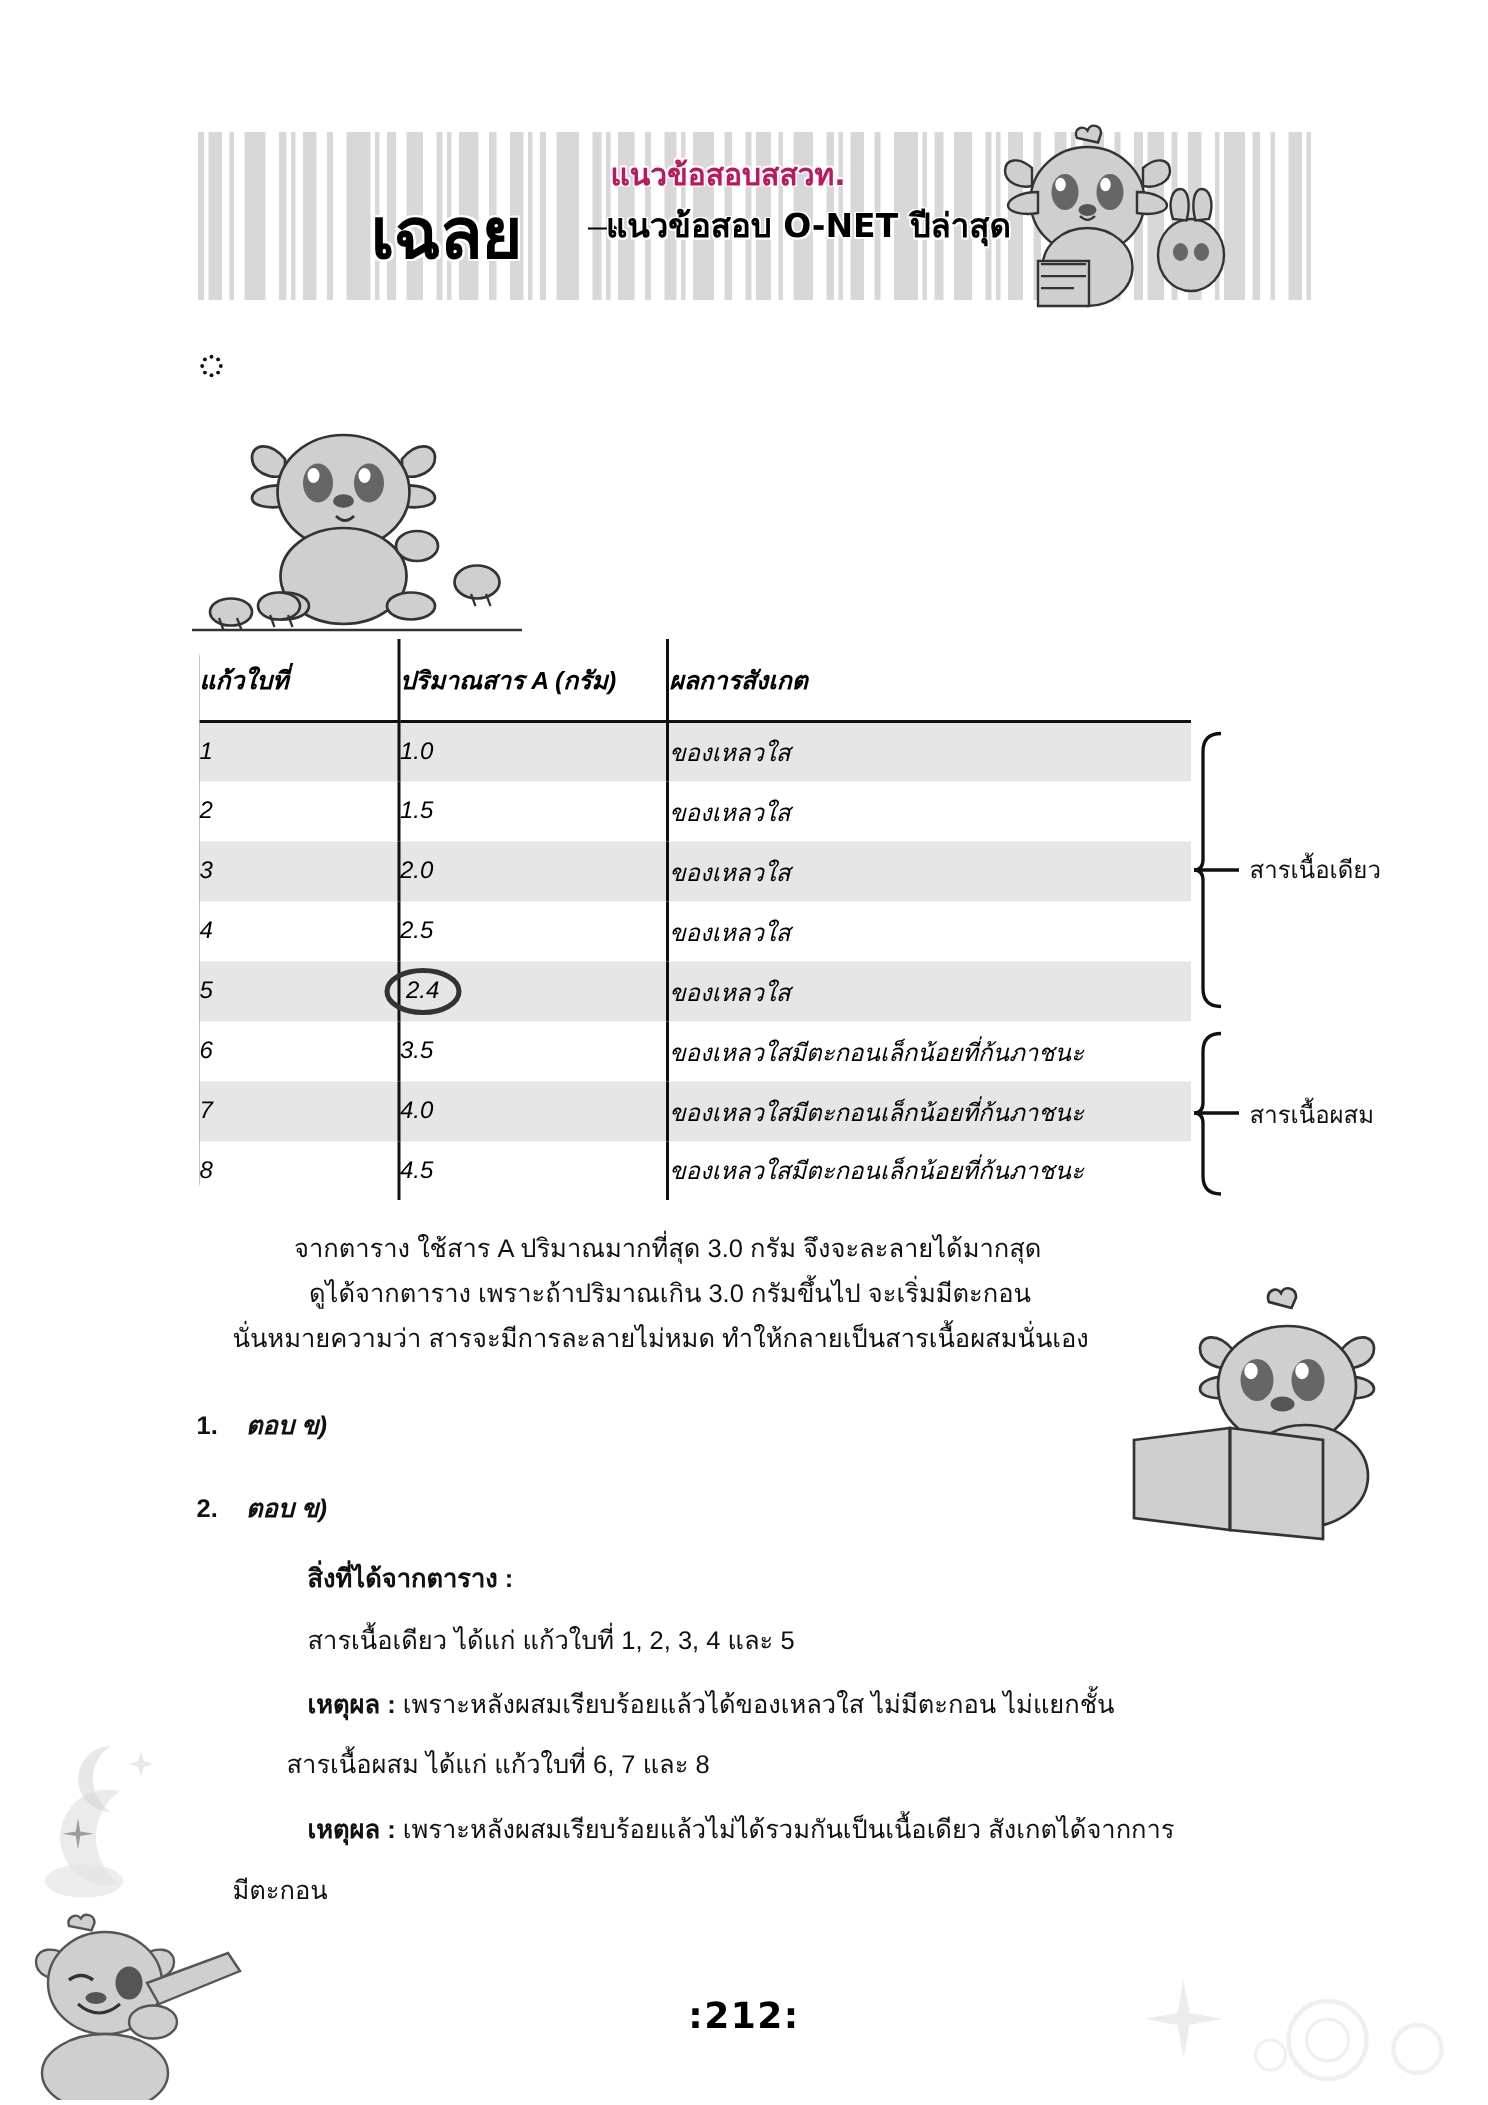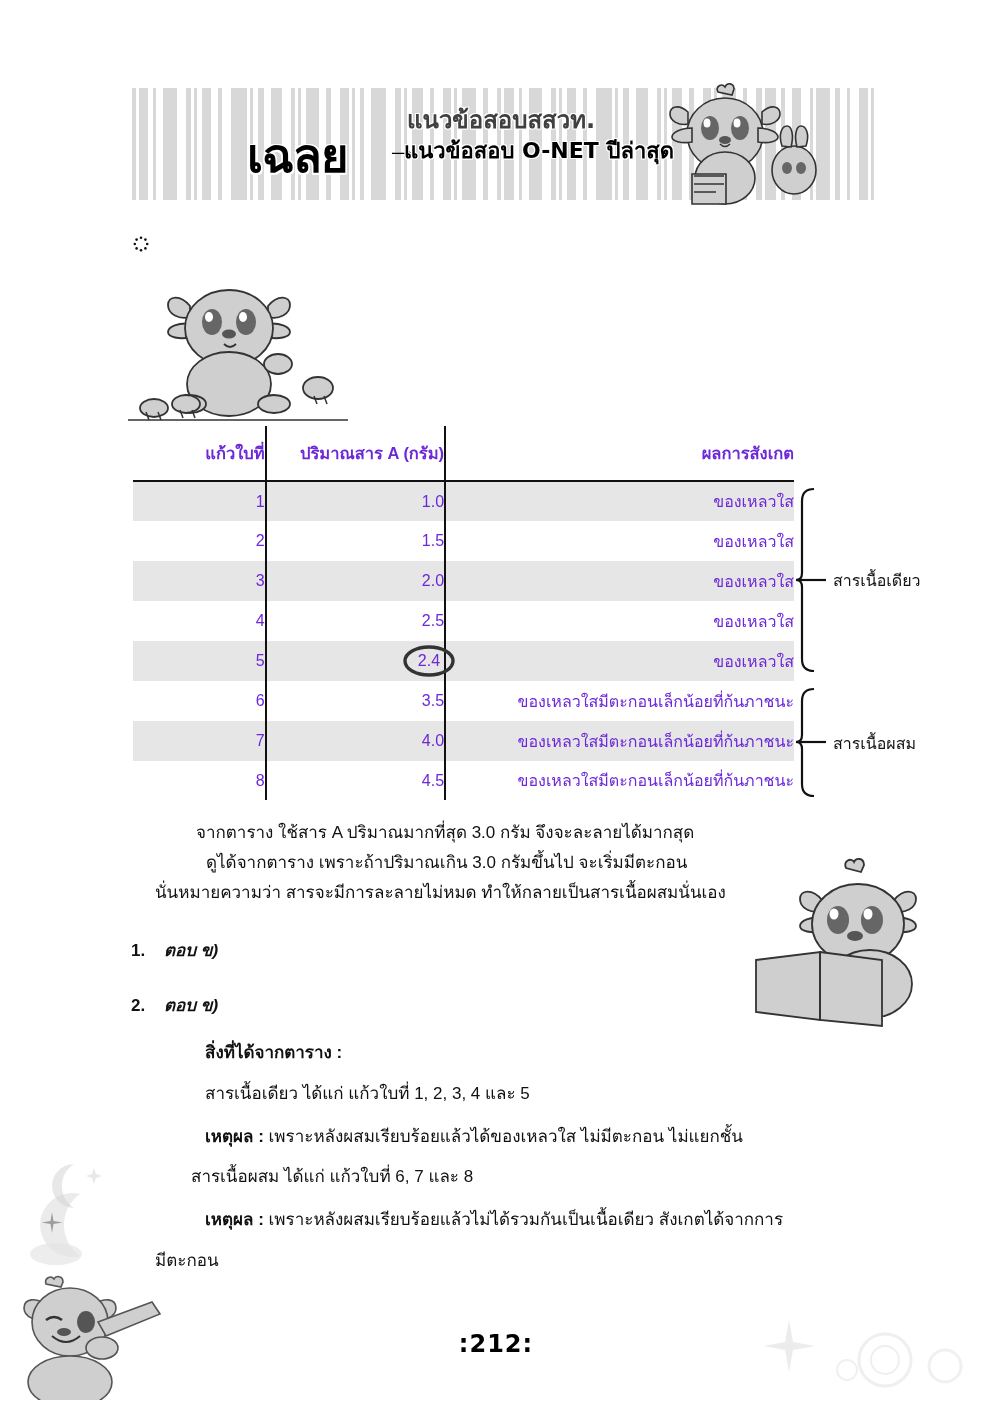--- a/index.html
+++ b/index.html
@@ -40,23 +40,23 @@
   }
   .banner-arrow {
     position: absolute;
     left: 253px; top: 42px;
     font-size: 34px; font-weight: bold; line-height: 1;
     color: #000;
   }
   .banner-sub1 {
     position: absolute;
     left: 275px; top: 12px;
-    font-size: 24px; font-weight: bold;
+    font-size: 20px; font-weight: bold;
     font-family: "DejaVu Sans", sans-serif;
-    color: #404040;
+    color: #be185d;
     text-shadow: 1px 1px 0 #fff, -1px 1px 0 #fff, 1px -1px 0 #fff, -1px -1px 0 #fff;
   }
   .banner-sub2 {
     position: absolute;
     left: 272px; top: 45px;
     font-size: 22px; font-weight: bold;
     font-family: "DejaVu Sans", sans-serif;
     color: #000;
     text-shadow: 1px 1px 0 #fff, -1px 1px 0 #fff, 1px -1px 0 #fff, -1px -1px 0 #fff;
   }
@@ -110,24 +110,25 @@
   table.data {
     width: 100%; height: 100%;
     border-collapse: collapse;
     background: #fff;
     border: 2.5px solid #111;
     border-radius: 14px;
     overflow: hidden;
   }
   table.data th, table.data td {
     border: 0;
-    text-align: right;
+    text-align: left;
     font-size: 16px;
-    color: #6d28d9;
+    color: #000000;
     padding: 0;
+    font-style: italic;
   }
   table.data thead th {
     font-weight: bold;
     font-size: 16.5px;
     height: 56px;
     background: #fff;
     border-bottom: 2.5px solid #111;
   }
   table.data tbody td { height: 40px; }
   table.data tbody tr.shade td { background: #e6e6e6; }

